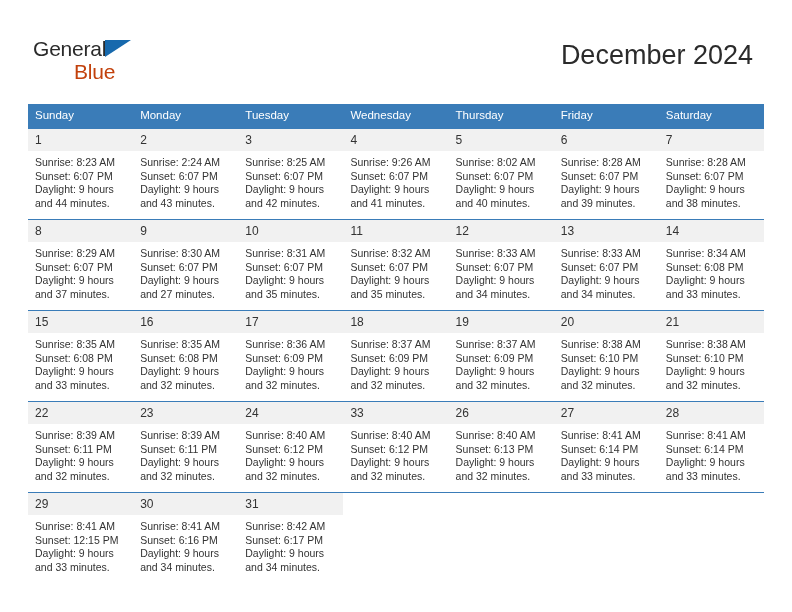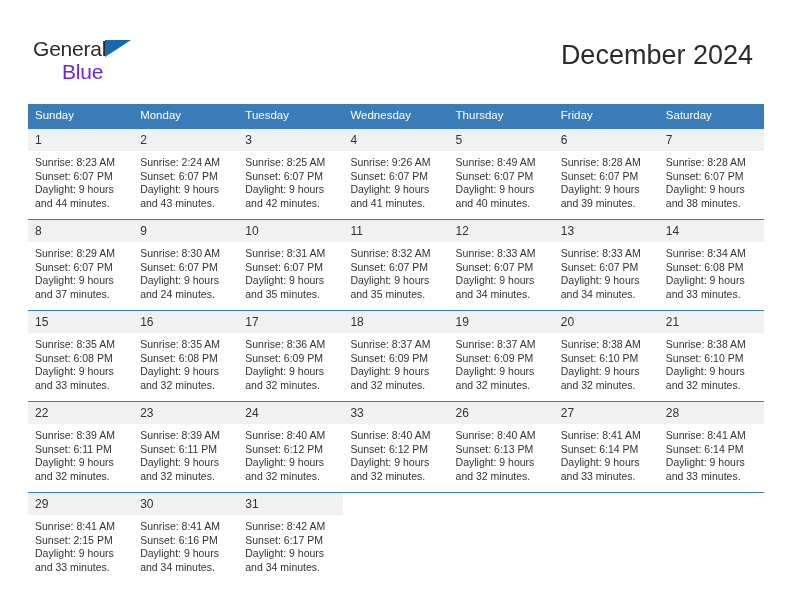--- a/index.html
+++ b/index.html
@@ -40,24 +40,24 @@
     position: relative;
     font-size: 21px;
     line-height: 21px;
     color: #2b2b2b;
     letter-spacing: -0.2px;
     white-space: nowrap;
   }
   .logo-line2 {
     position: relative;
     margin-top: 2px;
-    margin-left: 29px;
+    margin-left: 41px;
     font-size: 21px;
     line-height: 21px;
-    color: #6d28d9;
+    color: #c2410c;
     letter-spacing: -0.2px;
     white-space: nowrap;
   }
   .logo-triangle {
     position: absolute;
     left: 72px;
     top: 2px;
     width: 0;
     height: 0;
     border-left: 26px solid #1769ad;
@@ -203,21 +203,21 @@
           <div class="cellbody">
             <div>Sunrise: 9:26 AM</div>
             <div>Sunset: 6:07 PM</div>
             <div>Daylight: 9 hours</div>
             <div>and 41 minutes.</div>
           </div>
         </td>
         <td>
           <div class="daynum">5</div>
           <div class="cellbody">
-            <div>Sunrise: 8:49 AM</div>
+            <div>Sunrise: 8:02 AM</div>
             <div>Sunset: 6:07 PM</div>
             <div>Daylight: 9 hours</div>
             <div>and 40 minutes.</div>
           </div>
         </td>
         <td>
           <div class="daynum">6</div>
           <div class="cellbody">
             <div>Sunrise: 8:28 AM</div>
             <div>Sunset: 6:07 PM</div>
@@ -245,21 +245,21 @@
             <div>Daylight: 9 hours</div>
             <div>and 37 minutes.</div>
           </div>
         </td>
         <td>
           <div class="daynum">9</div>
           <div class="cellbody">
             <div>Sunrise: 8:30 AM</div>
             <div>Sunset: 6:07 PM</div>
             <div>Daylight: 9 hours</div>
-            <div>and 24 minutes.</div>
+            <div>and 27 minutes.</div>
           </div>
         </td>
         <td>
           <div class="daynum">10</div>
           <div class="cellbody">
             <div>Sunrise: 8:31 AM</div>
             <div>Sunset: 6:07 PM</div>
             <div>Daylight: 9 hours</div>
             <div>and 35 minutes.</div>
           </div>
@@ -432,21 +432,21 @@
             <div>and 33 minutes.</div>
           </div>
         </td>
       </tr>
 
       <tr class="week-row">
         <td>
           <div class="daynum">29</div>
           <div class="cellbody">
             <div>Sunrise: 8:41 AM</div>
-            <div>Sunset: 2:15 PM</div>
+            <div>Sunset: 12:15 PM</div>
             <div>Daylight: 9 hours</div>
             <div>and 33 minutes.</div>
           </div>
         </td>
         <td>
           <div class="daynum">30</div>
           <div class="cellbody">
             <div>Sunrise: 8:41 AM</div>
             <div>Sunset: 6:16 PM</div>
             <div>Daylight: 9 hours</div>

